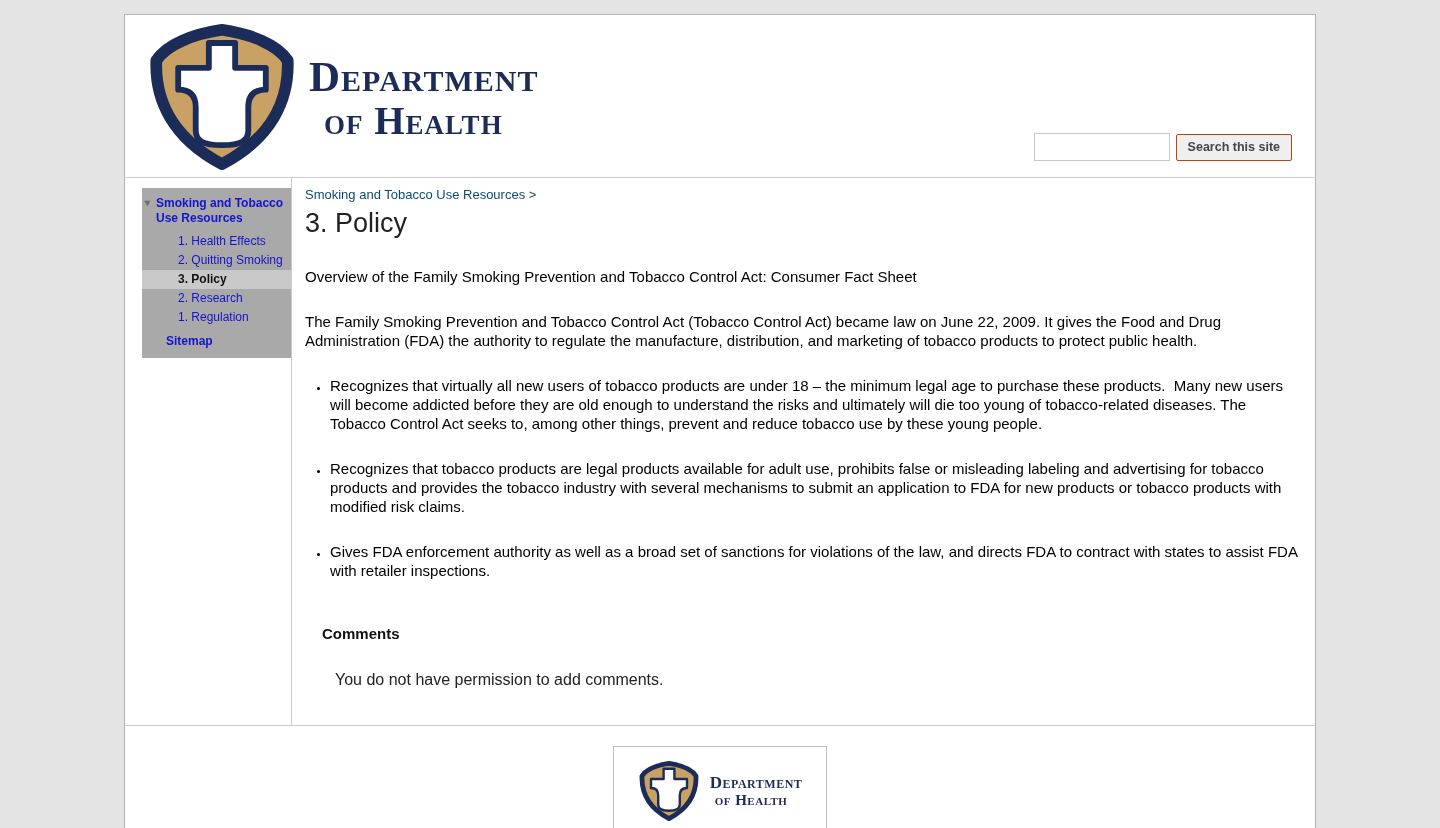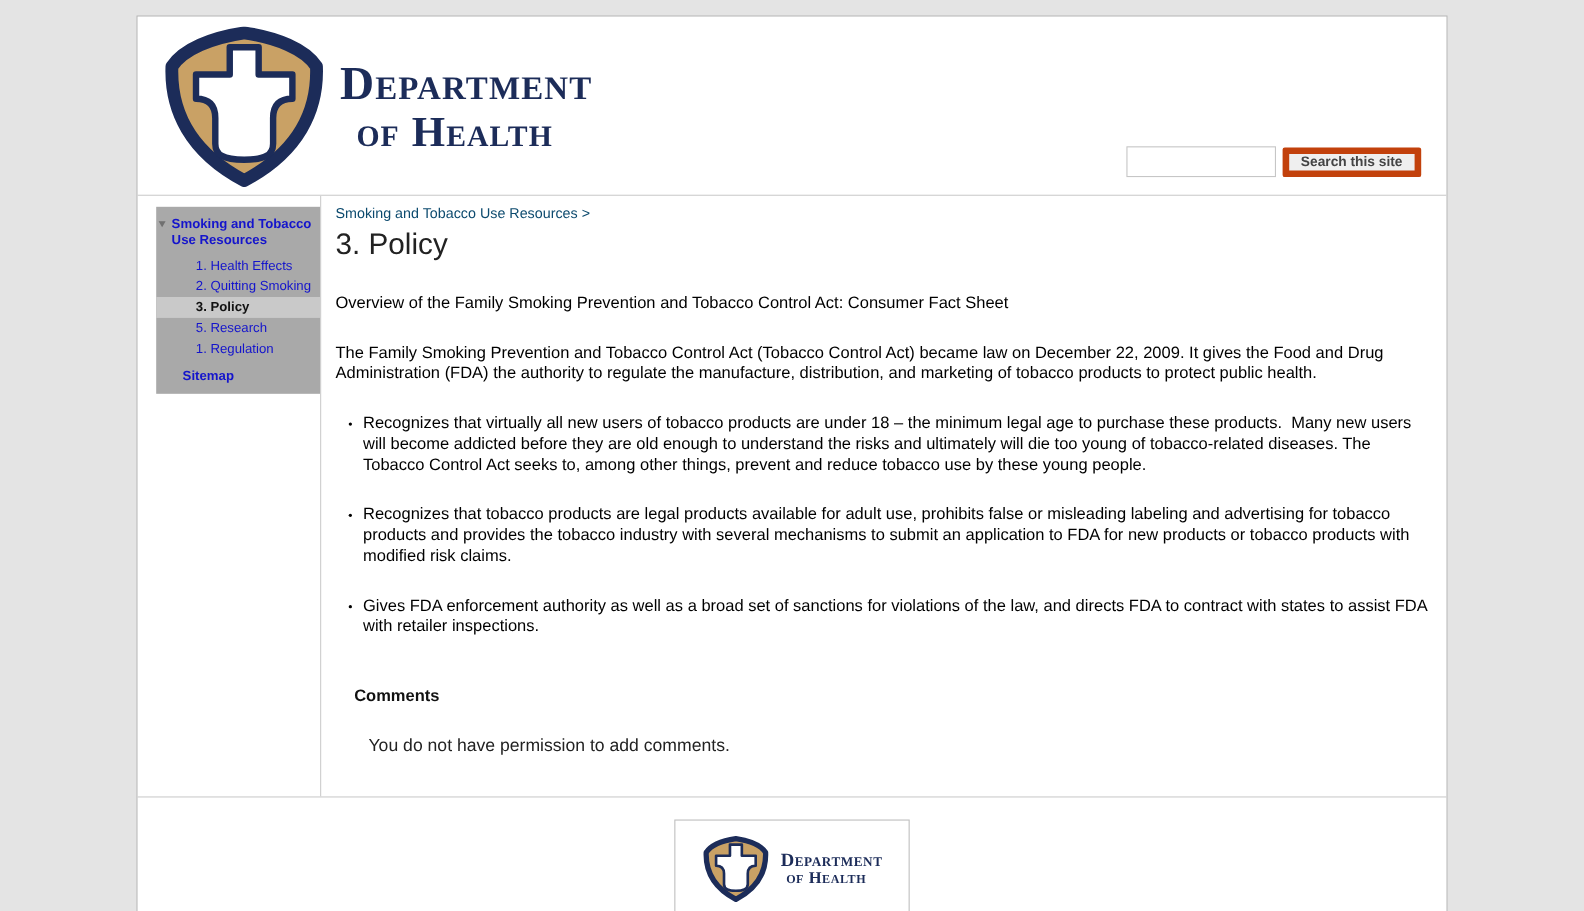--- a/index.html
+++ b/index.html
@@ -42,21 +42,21 @@
     background: #fff;
     padding: 0 6px;
     font-size: 13px;
     outline: none;
   }
   .search button {
     margin-left: 6px;
     height: 27px;
     padding: 0 11px;
     background: #efefef;
-    border: 6px solid #c2410c;
+    border: 1px solid #c2410c;
     border-radius: 2px;
     font-family: "Liberation Sans", sans-serif;
     font-size: 12.5px;
     font-weight: bold;
     color: #444;
     cursor: pointer;
     text-align: right;
   }
 
   
@@ -177,38 +177,38 @@
             <li>
               <a>1. Health Effects</a>
             </li>
             <li>
               <a>2. Quitting Smoking</a>
             </li>
             <li class="selected">
               <a>3. Policy</a>
             </li>
             <li>
-              <a>5. Research</a>
+              <a>2. Research</a>
             </li>
             <li>
               <a>1. Regulation</a>
             </li>
           </ul>
           <div class="nav-sitemap">
             <a>Sitemap</a>
           </div>
         </div>
       </div>
 
       <div class="content">
         <a class="breadcrumb">Smoking and Tobacco Use Resources &gt;</a>
         <h1>3. Policy</h1>
 
         <p class="para-intro">Overview of the Family Smoking Prevention and Tobacco Control Act: Consumer Fact Sheet</p>
-        <p class="para-law">The Family Smoking Prevention and Tobacco Control Act (Tobacco Control Act) became law on December 22, 2009. It gives the Food and Drug Administration (FDA) the authority to regulate the manufacture, distribution, and marketing of tobacco products to protect public health.</p>
+        <p class="para-law">The Family Smoking Prevention and Tobacco Control Act (Tobacco Control Act) became law on June 22, 2009. It gives the Food and Drug Administration (FDA) the authority to regulate the manufacture, distribution, and marketing of tobacco products to protect public health.</p>
 
         <ul class="bullets">
           <li>Recognizes that virtually all new users of tobacco products are under 18 – the minimum legal age to purchase these products.  Many new users will become addicted before they are old enough to understand the risks and ultimately will die too young of tobacco-related diseases. The Tobacco Control Act seeks to, among other things, prevent and reduce tobacco use by these young people.</li>
           <li>Recognizes that tobacco products are legal products available for adult use, prohibits false or misleading labeling and advertising for tobacco products and provides the tobacco industry with several mechanisms to submit an application to FDA for new products or tobacco products with modified risk claims.</li>
           <li>Gives FDA enforcement authority as well as a broad set of sanctions for violations of the law, and directs FDA to contract with states to assist FDA with retailer inspections.</li>
         </ul>
 
         <div class="comments">
           <h2>Comments</h2>
           <p>You do not have permission to add comments.</p>

